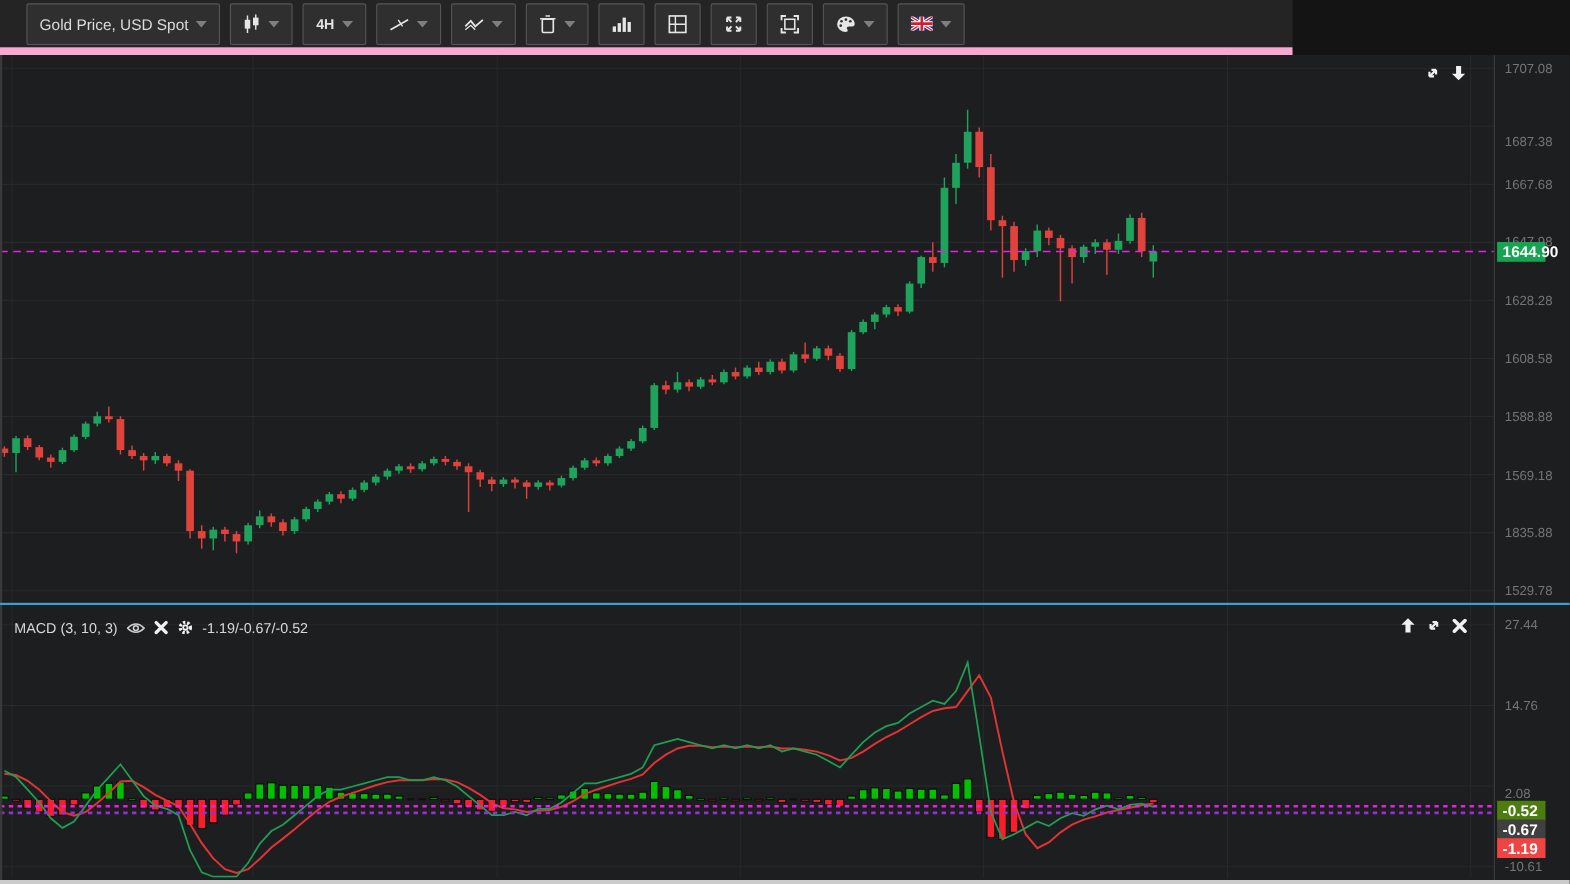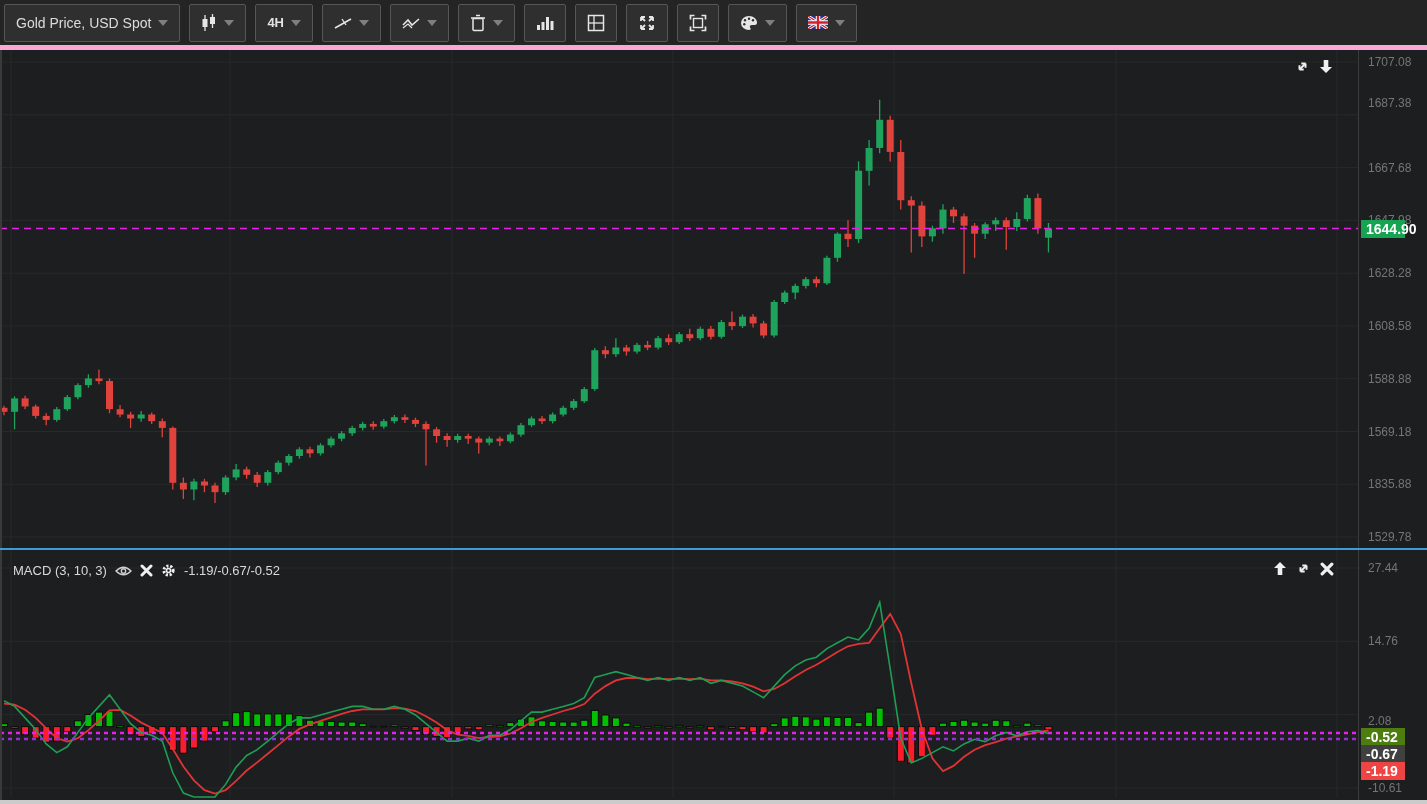--- a/index.html
+++ b/index.html
@@ -1,21 +1,21 @@
 <!DOCTYPE html>
 <html><head>
 <meta charset="utf-8">
 <style>
   html,body{margin:0;padding:0;background:#141414;}
   body{width:1427px;height:804px;position:relative;overflow:hidden;
        font-family:"Liberation Sans",sans-serif;-webkit-font-smoothing:antialiased;}
   
-  #toolbar{position:absolute;left:0;top:0;width:1427px;height:50px;background:#242424;
-           border-bottom:5px solid #f9a8d4;display:flex;align-items:center;gap:9px;
-           padding-left:4px;box-sizing:border-box;}
+  #toolbar{position:absolute;left:0;top:0;width:1175px;height:50px;background:#242424;
+           border-bottom:7px solid #f9a8d4;display:flex;align-items:center;gap:9px;
+           padding-left:24px;box-sizing:border-box;}
   .tb{height:38px;background:#2f2f2f;border:1px solid #565656;border-radius:2px;
       display:flex;align-items:center;gap:7px;padding:0 11px;color:#dcdcdc;
       font-size:14px;cursor:pointer;box-sizing:border-box;}
   .tb svg{display:block;}
   .caret{width:0;height:0;border-left:5px solid transparent;border-right:5px solid transparent;
          border-top:6px solid #7f7f7f;}
   .tf{font-weight:bold;font-size:13px;color:#e3e3e3;}
   
   #chart-area{position:absolute;top:50px;left:0;width:1427px;height:754px;background:#1d1e20;}
   #chart-svg{position:absolute;left:0;top:0;}
@@ -531,21 +531,21 @@
         <path d="M4.5 10.5 h4.2 M4.5 10.5 v-4.2"></path>
       </g>
     </svg>
     <svg class="icon-btn" width="14" height="14" viewBox="0 0 13 13">
       <path d="M2 2 L11 11 M11 2 L2 11" stroke="#f0f0f0" stroke-width="3" stroke-linecap="round"></path>
     </svg>
   </div>
 
   <div class="axis" id="price-axis">
       <div class="tick" style="top: 12px;">1707.08</div>
-      <div class="tick" style="top: 53px;">1687.38</div>
+      <div class="tick" style="top: 79px;">1687.38</div>
       <div class="tick" style="top: 117.6px;">1667.68</div>
       <div class="tick" style="top: 170.3px;">1647.98</div>
       <div class="tick" style="top: 223.1px;">1628.28</div>
       <div class="tick" style="top: 275.9px;">1608.58</div>
       <div class="tick" style="top: 328.7px;">1588.88</div>
       <div class="tick" style="top: 381.5px;">1569.18</div>
       <div class="tick" style="top: 434.2px;">1835.88</div>
       <div class="tick" style="top: 487px;">1529.78</div>
       <div class="badge" style="background: rgb(23, 164, 82); top: 178.6px;">1644.90</div>
     </div>

